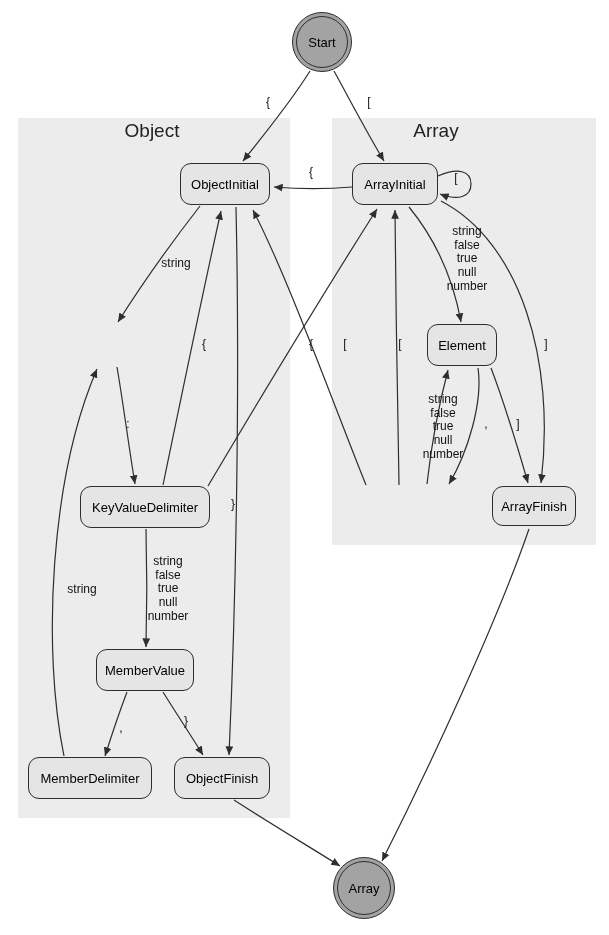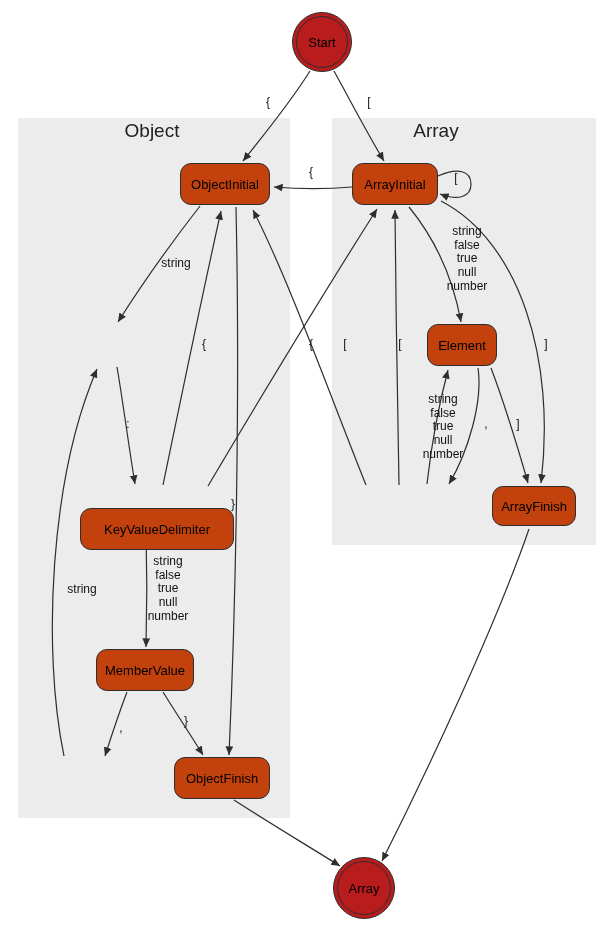--- a/index.html
+++ b/index.html
@@ -6,26 +6,26 @@
   .canvas{
     position:relative;width:609px;height:935px;background:#fff;overflow:hidden;
     font-family:"Liberation Sans",sans-serif;color:#111;
   }
   .edges-svg{position:absolute;left:0;top:0;z-index:0;}
   .cluster-label{
     position:absolute;transform:translate(-50%,-50%);z-index:1;
     font-size:19px;color:#222;white-space:nowrap;
   }
   .node{
-    position:absolute;z-index:2;background:#c2410c;border:1.4px solid #2e2e2e;
+    position:absolute;z-index:2;background:#e5e5e5;border:1.4px solid #2e2e2e;
     border-radius:11px;display:flex;align-items:center;justify-content:center;
     font-size:13px;color:#000;white-space:nowrap;box-sizing:border-box;
   }
   .terminal{
-    position:absolute;z-index:2;background:#b91c1c;border:1.4px solid #2e2e2e;
+    position:absolute;z-index:2;background:#a3a3a3;border:1.4px solid #2e2e2e;
     border-radius:50%;box-sizing:border-box;
   }
   .terminal-inner{
     position:absolute;inset:3px;border:1.4px solid #2e2e2e;border-radius:50%;
     display:flex;align-items:center;justify-content:center;
     font-size:13px;color:#000;
   }
   .elabel{
     position:absolute;transform:translate(-50%,-50%);z-index:1;
     font-size:12px;line-height:1.14;color:#111;text-align:center;
@@ -79,23 +79,24 @@
   <div class="terminal" style="left:292px;top:12px;width:60px;height:60px">
     <div class="terminal-inner">Start</div>
   </div>
   <div class="terminal" style="left:333px;top:857px;width:62px;height:62px">
     <div class="terminal-inner">Array</div>
   </div>
 
   <div class="node" style="left:180px;top:163px;width:90px;height:42px">ObjectInitial</div>
   <div class="node" style="left:352px;top:163px;width:86px;height:42px">ArrayInitial</div>
   <div class="node" style="left:427px;top:324px;width:70px;height:42px">Element</div>
-  <div class="node" style="left:80px;top:508px;width:154px;height:42px">KeyValueDelimiter</div>
+  <div class="node" style="left:80px;top:486px;width:130px;height:42px">KeyValueDelimiter</div>
   <div class="node" style="left:492px;top:486px;width:84px;height:40px">ArrayFinish</div>
   <div class="node" style="left:96px;top:649px;width:98px;height:42px">MemberValue</div>
+  <div class="node" style="left:28px;top:757px;width:124px;height:42px">MemberDelimiter</div>
   <div class="node" style="left:174px;top:757px;width:96px;height:42px">ObjectFinish</div>
 
   <div class="elabel" style="left:268px;top:103px">{</div>
   <div class="elabel" style="left:369px;top:103px">[</div>
   <div class="elabel" style="left:311px;top:173px">{</div>
   <div class="elabel" style="left:456px;top:179px">[</div>
   <div class="elabel" style="left:467px;top:259px">string
 false
 true
 null

